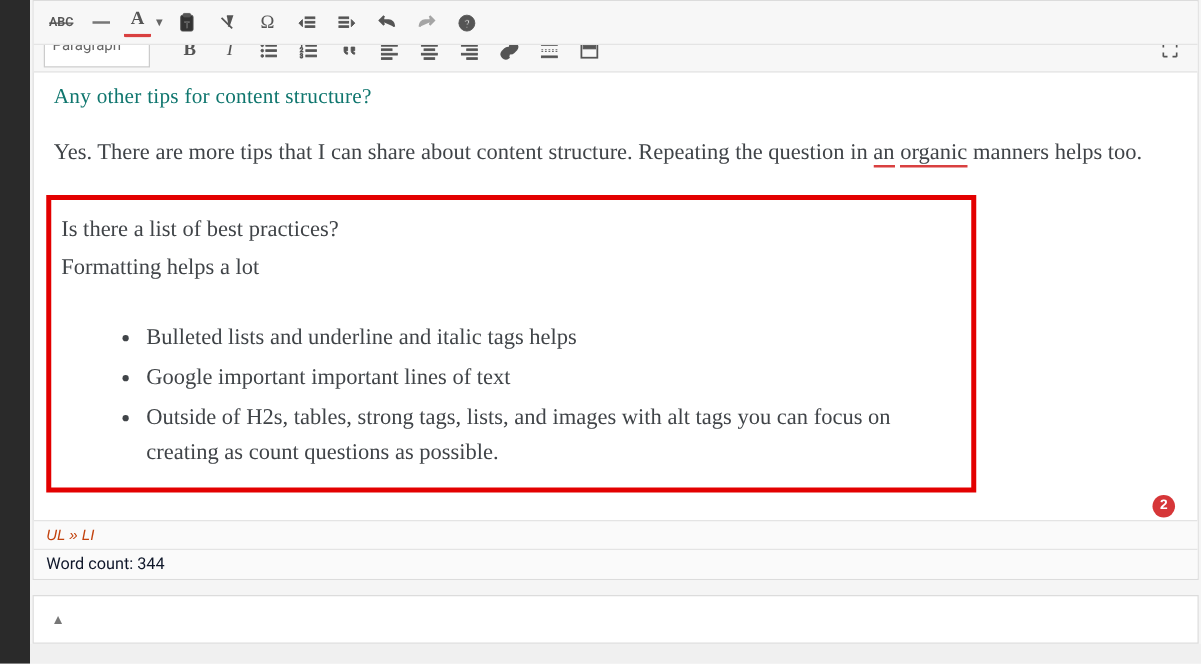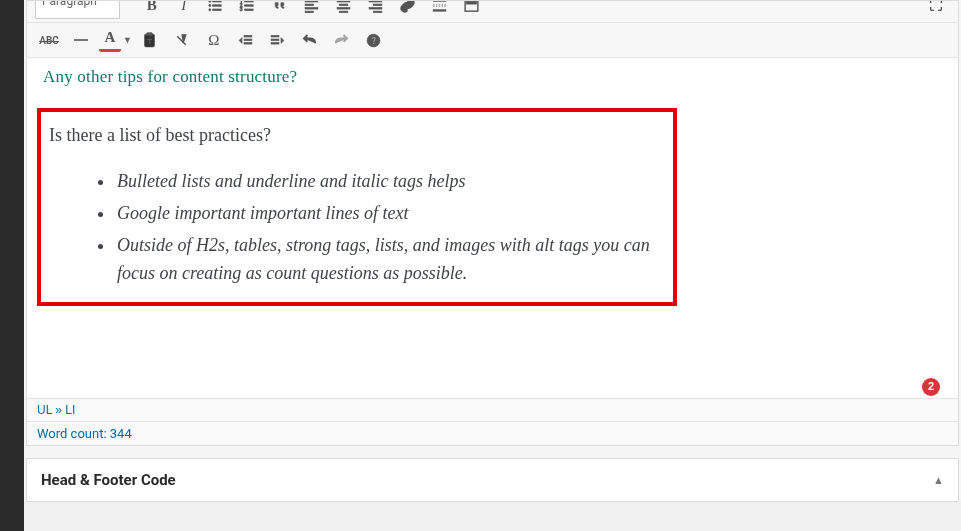--- a/index.html
+++ b/index.html
@@ -81,49 +81,49 @@
       margin-bottom: 20px;
     }
     .underline-red {
       border-bottom: 2px solid #d94040;
       padding-bottom: 1px;
     }
     .highlight-box {
       border: 4px solid #e30000;
       padding: 10px 10px 10px 4px;
       margin: 14px 0 6px -6px;
-      width: 640px;
+      width: 744px;
     }
     .highlight-box p { margin-bottom: 2px; padding-left: 4px;}
     .highlight-box ul {
-      margin: 18px 0 0 0;
+      margin: 28px 0 0 0;
       padding-left: 70px;
       list-style: disc;
-      font-style: italic;
     }
     .highlight-box li {
       margin-bottom: 4px;
       padding-left: 2px;
     }
     .status-bar {
       display: flex;
       justify-content: space-between;
       font-size: 13px;
-      color: #0369a1;
+      color: #0f172a;
       padding: 4px 10px;
       border-top: 1px solid #e4e4e4;
       background: #fafafa;
     }
     .breadcrumb-row {
       font-size: 12px;
-      color: #0369a1;
+      color: #c2410c;
       padding: 4px 10px;
       border-top: 1px solid #e4e4e4;
       background: #fafafa;
       font-family: -apple-system, sans-serif;
+      font-style: italic;
     }
     .panel {
       background: #fff;
       border: 1px solid #dcdcdc;
       margin-top: 12px;
     }
     .panel-header {
       display: flex;
       justify-content: space-between;
       align-items: center;
@@ -158,20 +158,76 @@
     }
   </style>
 </head>
 <body>
 
 <div class="left-dark"></div>
 
 <div class="main-wrap">
   <div class="editor-box">
 
+    <div class="toolbar-row">
+      <div class="tbtn small-txt" style="text-decoration:line-through;">ABC</div>
+      <div class="tbtn">
+          <div class="divider"></div>
+        </div>
+      <div class="tbtn" style="font-family:serif; font-weight:600; border-bottom:3px solid #d94040; height:24px; width:22px; padding-bottom:2px;">A</div>
+      <span class="caret-down-small">▼</span>
+      <div class="tbtn">
+        <svg viewBox="0 0 24 24">
+            <rect x="5" y="3" width="14" height="18" fill="#333" rx="2"></rect>
+            <rect x="8" y="1" width="8" height="4" fill="#555" rx="1"></rect>
+            <text x="9" y="17" font-size="10" fill="#fff">T</text>
+          </svg>
+      </div>
+      <div class="tbtn">
+        <svg viewBox="0 0 24 24" fill="none" stroke="#555" stroke-width="2">
+            <path d="M6 6l12 12M12 4h6l-4 12"></path>
+          </svg>
+      </div>
+      <div class="tbtn" style="font-family:serif;">Ω</div>
+      <div class="tbtn">
+        <svg viewBox="0 0 24 24">
+            <rect x="10" y="5" width="11" height="2"></rect>
+            <rect x="10" y="10" width="11" height="2"></rect>
+            <rect x="10" y="15" width="11" height="2"></rect>
+            <path d="M7 8l-4 4 4 4z"></path>
+          </svg>
+      </div>
+      <div class="tbtn">
+        <svg viewBox="0 0 24 24">
+            <rect x="3" y="5" width="11" height="2"></rect>
+            <rect x="3" y="10" width="11" height="2"></rect>
+            <rect x="3" y="15" width="11" height="2"></rect>
+            <path d="M17 8l4 4-4 4z"></path>
+          </svg>
+      </div>
+      <div class="tbtn">
+        <svg viewBox="0 0 24 24" fill="none" stroke="#555" stroke-width="2.5">
+            <path d="M9 14L4 9l5-5"></path>
+            <path d="M4 9h10a6 6 0 016 6v1"></path>
+          </svg>
+      </div>
+      <div class="tbtn" style="opacity:0.5;">
+        <svg viewBox="0 0 24 24" fill="none" stroke="#888" stroke-width="2.5">
+            <path d="M15 14l5-5-5-5"></path>
+            <path d="M20 9H10a6 6 0 00-6 6v1"></path>
+          </svg>
+      </div>
+      <div class="tbtn">
+        <svg viewBox="0 0 24 24">
+            <circle cx="12" cy="12" r="9" fill="#555"></circle>
+            <text x="9" y="17" font-size="13" fill="#fff" font-weight="700">?</text>
+          </svg>
+      </div>
+    </div>
+
     <div class="toolbar-row first" style="height:22px; overflow:hidden; align-items:flex-end;">
       <div class="format-select" style="margin-top:-10px;">
         <span>Paragraph</span>
       </div>
       <div style="width:10px"></div>
       <div class="tbtn" style="font-weight:800; font-family:serif;">B</div>
       <div class="tbtn" style="font-style:italic; font-family:serif;">I</div>
       <div class="tbtn">
         <svg viewBox="0 0 24 24">
             <circle cx="4" cy="6" r="1.5"></circle>
@@ -240,98 +296,45 @@
             <rect x="5" y="6" width="14" height="4"></rect>
           </svg>
       </div>
       <div class="expand-icon">
         <svg width="16" height="16" viewBox="0 0 24 24" fill="none" stroke="#555" stroke-width="2">
             <path d="M4 4h5M4 4v5M20 4h-5M20 4v5M4 20h5M4 20v-5M20 20h-5M20 20v-5"></path>
           </svg>
       </div>
     </div>
 
-    <div class="toolbar-row">
-      <div class="tbtn small-txt" style="text-decoration:line-through;">ABC</div>
-      <div class="tbtn">
-          <div class="divider"></div>
-        </div>
-      <div class="tbtn" style="font-family:serif; font-weight:600; border-bottom:3px solid #d94040; height:24px; width:22px; padding-bottom:2px;">A</div>
-      <span class="caret-down-small">▼</span>
-      <div class="tbtn">
-        <svg viewBox="0 0 24 24">
-            <rect x="5" y="3" width="14" height="18" fill="#333" rx="2"></rect>
-            <rect x="8" y="1" width="8" height="4" fill="#555" rx="1"></rect>
-            <text x="9" y="17" font-size="10" fill="#fff">T</text>
-          </svg>
-      </div>
-      <div class="tbtn">
-        <svg viewBox="0 0 24 24" fill="none" stroke="#555" stroke-width="2">
-            <path d="M6 6l12 12M12 4h6l-4 12"></path>
-          </svg>
-      </div>
-      <div class="tbtn" style="font-family:serif;">Ω</div>
-      <div class="tbtn">
-        <svg viewBox="0 0 24 24">
-            <rect x="10" y="5" width="11" height="2"></rect>
-            <rect x="10" y="10" width="11" height="2"></rect>
-            <rect x="10" y="15" width="11" height="2"></rect>
-            <path d="M7 8l-4 4 4 4z"></path>
-          </svg>
-      </div>
-      <div class="tbtn">
-        <svg viewBox="0 0 24 24">
-            <rect x="3" y="5" width="11" height="2"></rect>
-            <rect x="3" y="10" width="11" height="2"></rect>
-            <rect x="3" y="15" width="11" height="2"></rect>
-            <path d="M17 8l4 4-4 4z"></path>
-          </svg>
-      </div>
-      <div class="tbtn">
-        <svg viewBox="0 0 24 24" fill="none" stroke="#555" stroke-width="2.5">
-            <path d="M9 14L4 9l5-5"></path>
-            <path d="M4 9h10a6 6 0 016 6v1"></path>
-          </svg>
-      </div>
-      <div class="tbtn" style="opacity:0.5;">
-        <svg viewBox="0 0 24 24" fill="none" stroke="#888" stroke-width="2.5">
-            <path d="M15 14l5-5-5-5"></path>
-            <path d="M20 9H10a6 6 0 00-6 6v1"></path>
-          </svg>
-      </div>
-      <div class="tbtn">
-        <svg viewBox="0 0 24 24">
-            <circle cx="12" cy="12" r="9" fill="#555"></circle>
-            <text x="9" y="17" font-size="13" fill="#fff" font-weight="700">?</text>
-          </svg>
-      </div>
-    </div>
-
     <div class="content-area">
       <div class="cut-text">Any other tips for content structure?</div>
 
+      <p class="para">
+        <span>Yes. There are more tips that I can share about content structure. Repeating the question in </span><span class="underline-red">an</span><span> </span><span class="underline-red">organic</span><span> manners helps too.</span>
+      </p>
 
       <div class="highlight-box">
         <p>Is there a list of best practices?</p>
+        <p>Formatting helps a lot</p>
         <ul>
           <li>Bulleted lists and underline and italic tags helps</li>
           <li>Google important important lines of text</li>
           <li>Outside of H2s, tables, strong tags, lists, and images with alt tags you can focus on creating as count questions as possible.</li>
         </ul>
       </div>
 
       <div class="badge">2</div>
     </div>
 
     <div class="breadcrumb-row">UL » LI</div>
 
     <div class="status-bar">
       <span>Word count: 344</span>
     </div>
   </div>
 
   <div class="panel">
     <div class="panel-header">
-      <span>Head &amp; Footer Code</span>
       <span class="panel-caret">▲</span>
     </div>
   </div>
 </div>
 
 </body></html>

